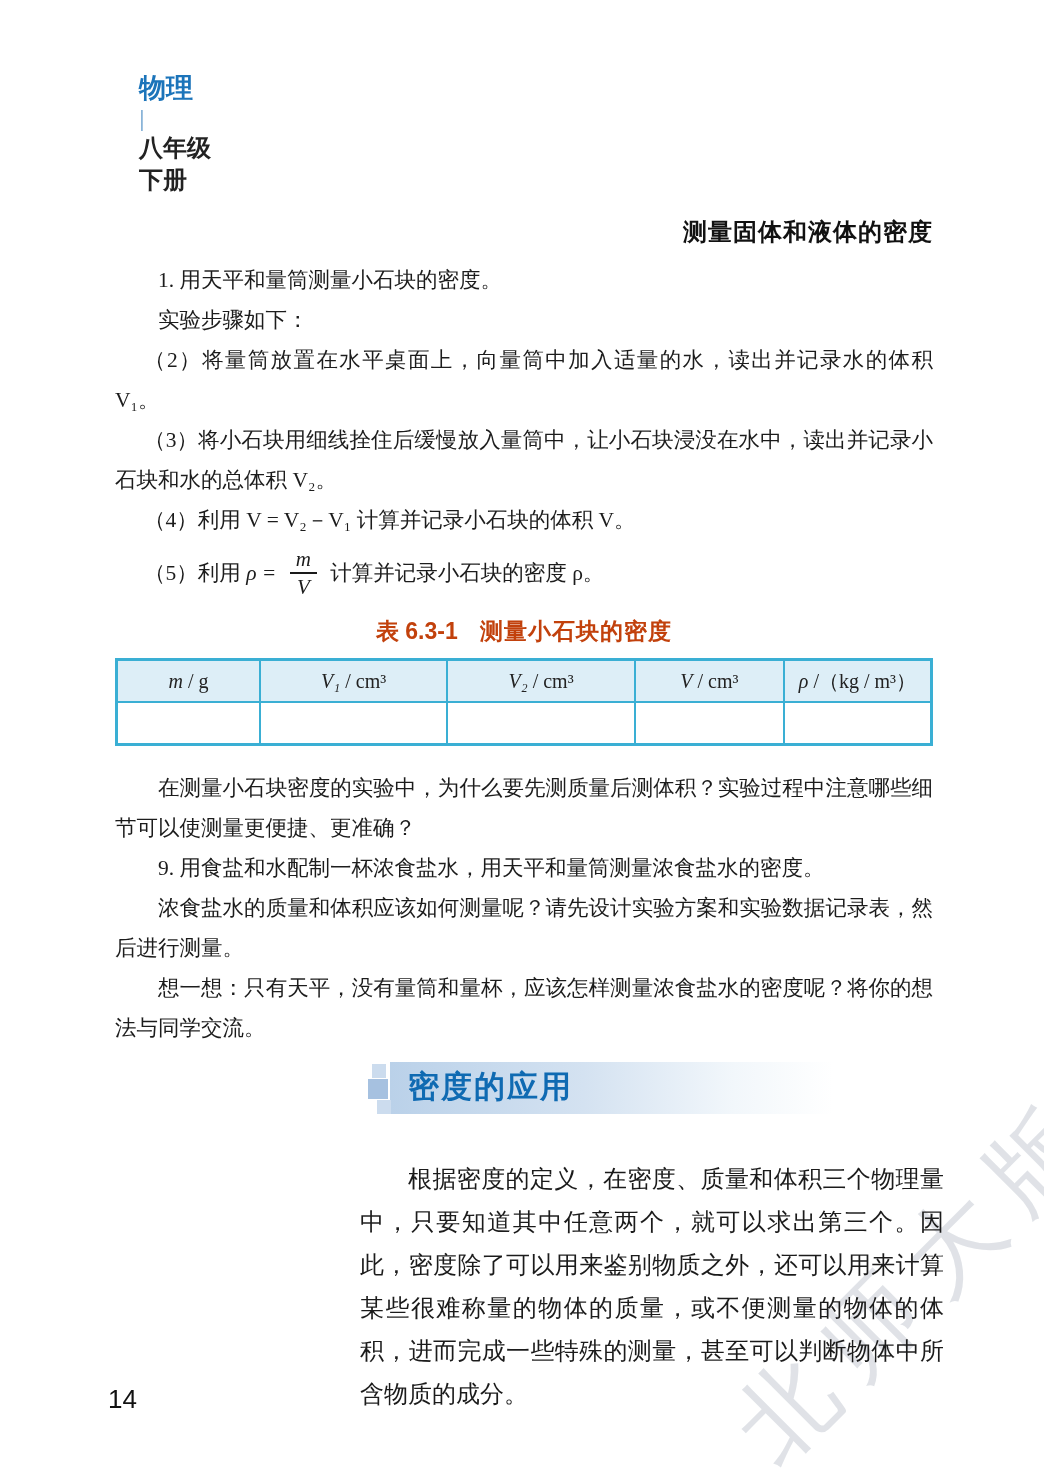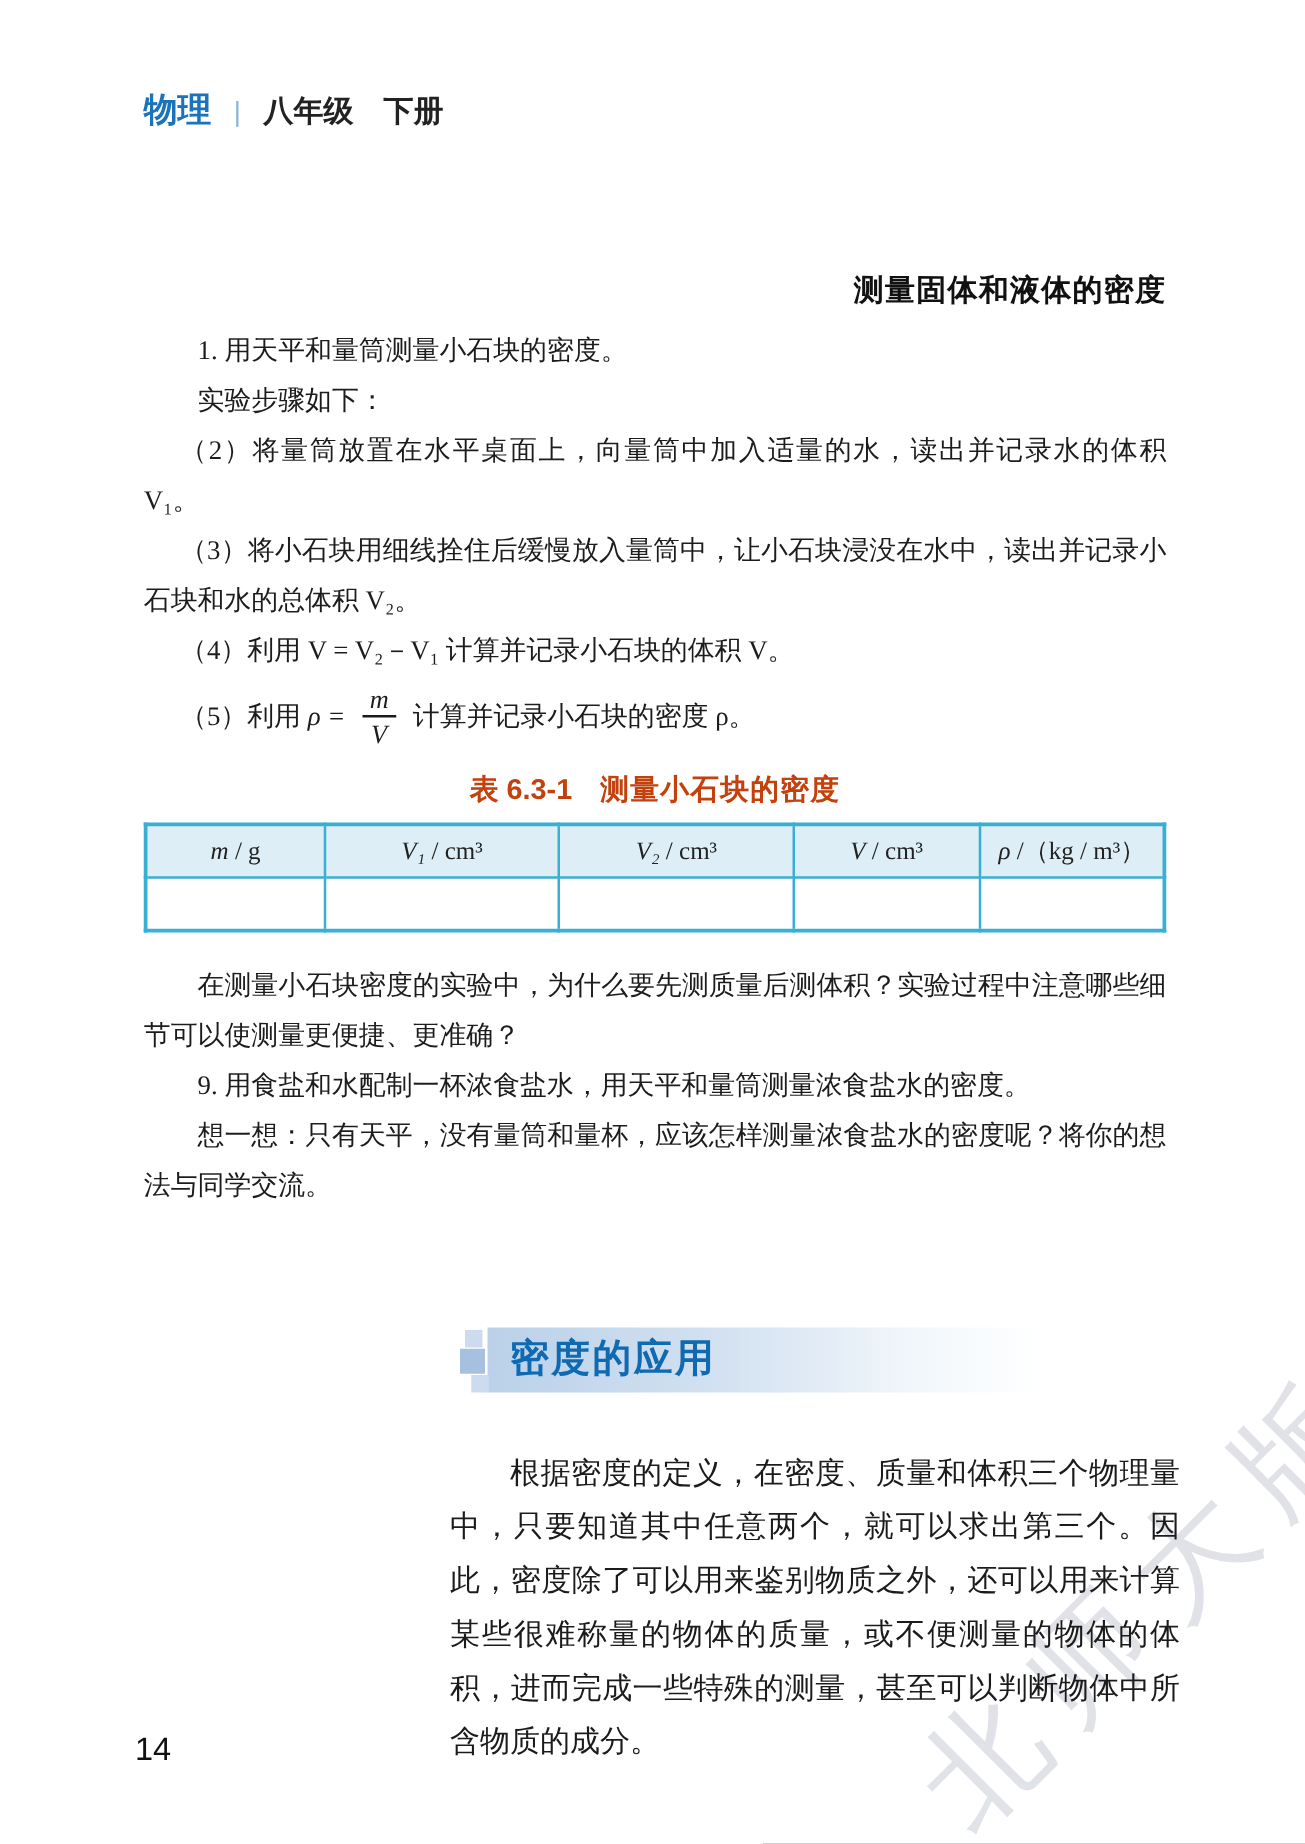--- a/index.html
+++ b/index.html
@@ -11,20 +11,21 @@
     background: #ffffff;
     overflow: hidden;
     font-family: "Liberation Serif", "DejaVu Serif", serif;
     color: #1c1c1c;
   }
   
   .runhead {
     position: absolute; top: 70px; left: 115px;
     display: flex; align-items: baseline;
     font-family: "Liberation Sans", "DejaVu Sans", sans-serif;
+    flex-direction: column;
   }
   .runhead .subject { color: #1b74ba; font-weight: bold; font-size: 27px; }
   .runhead .sep { color: #8ab4d8; font-size: 22px; margin: 0 18px; font-weight: normal; }
   .runhead .grade { color: #222; font-weight: bold; font-size: 24px; }
   .runhead .volume { color: #222; font-weight: bold; font-size: 24px; margin-left: 24px; }
 
   
   .banner {
     position: absolute; top: 148px; left: 115px; width: 818px; height: 76px;
     display: flex; align-items: center;
@@ -194,20 +195,21 @@
           <td></td>
           <td></td>
           <td></td>
           <td></td>
         </tr>
       </tbody>
     </table>
 
     <p class="p2 after-table">在测量小石块密度的实验中，为什么要先测质量后测体积？实验过程中注意哪些细节可以使测量更便捷、更准确？</p>
     <p class="p2">9. 用食盐和水配制一杯浓食盐水，用天平和量筒测量浓食盐水的密度。</p>
+    <p class="p2">浓食盐水的质量和体积应该如何测量呢？请先设计实验方案和实验数据记录表，然后进行测量。</p>
     <p class="p2">想一想：只有天平，没有量筒和量杯，应该怎样测量浓食盐水的密度呢？将你的想法与同学交流。</p>
   </div>
 
   <div class="app-section">
     <div class="app-band">
       <div class="band-bg"></div>
       <div class="sq sq-top"></div>
       <div class="sq sq-mid"></div>
       <div class="sq sq-bot"></div>
       <div class="band-label">密度的应用</div>

